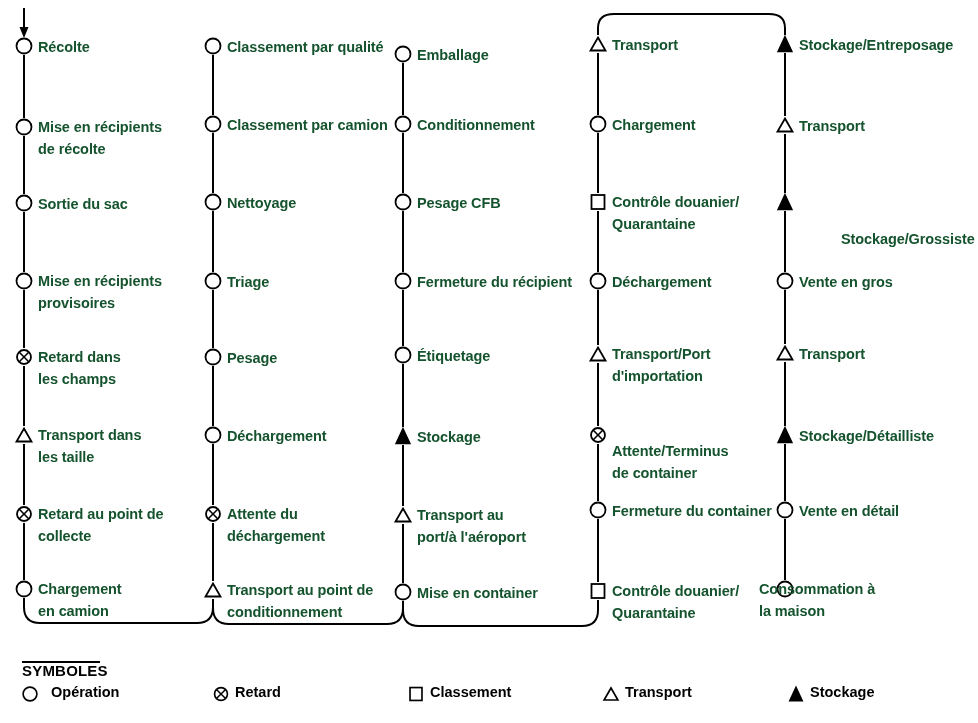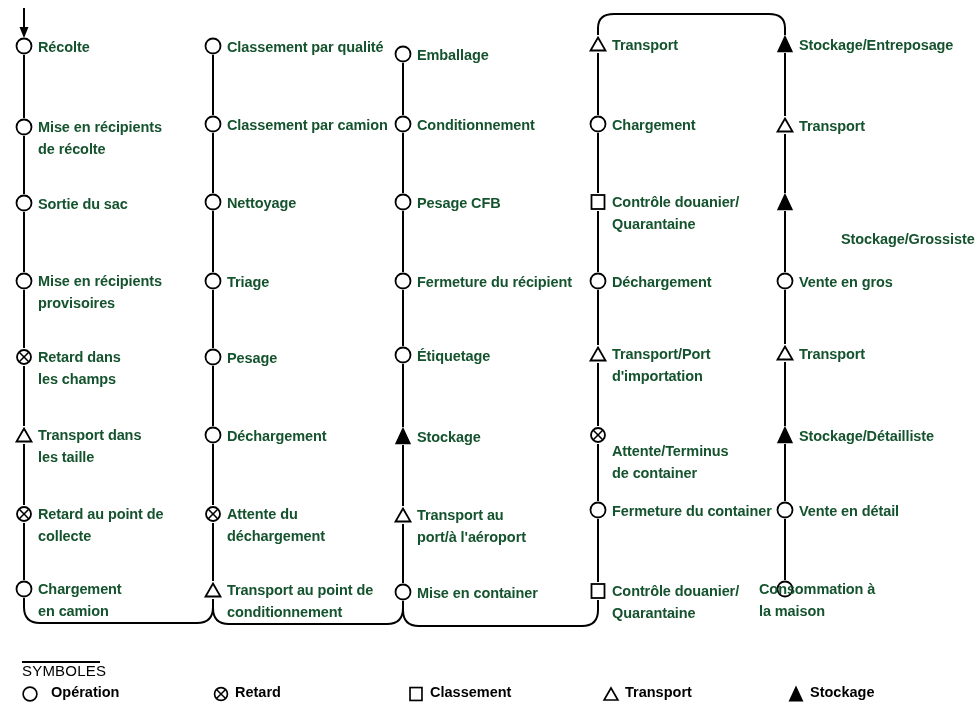--- a/index.html
+++ b/index.html
@@ -31,21 +31,21 @@
     line-height: 1.52;
     color: #14532d;
     white-space: pre-line;
     pointer-events: none;
   }
   .legend-title {
     position: absolute;
     left: 22px;
     top: 662px;
     font-size: 15px;
-    font-weight: normal;
+    font-weight: bold;
     letter-spacing: 0.2px;
     font-family: "Liberation Sans", sans-serif;
   }
   .legend-rule {
     position: absolute;
     left: 22px;
     top: 661px;
     width: 78px;
     height: 0;
     border-top: 2px solid #000;

